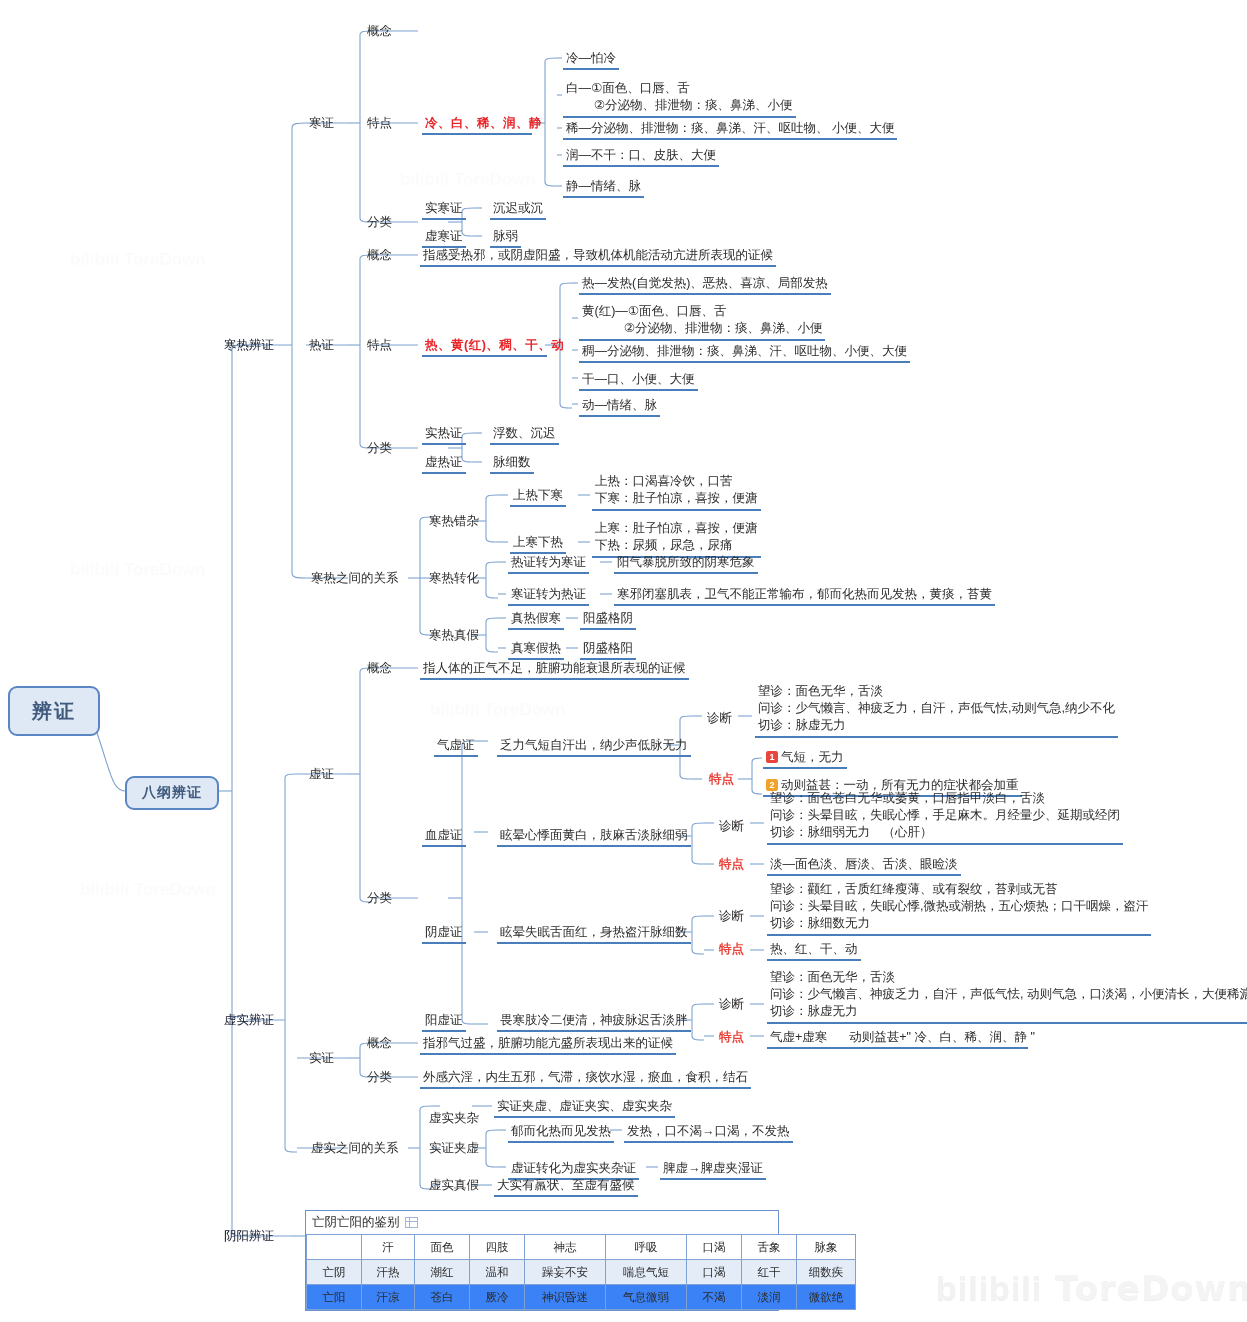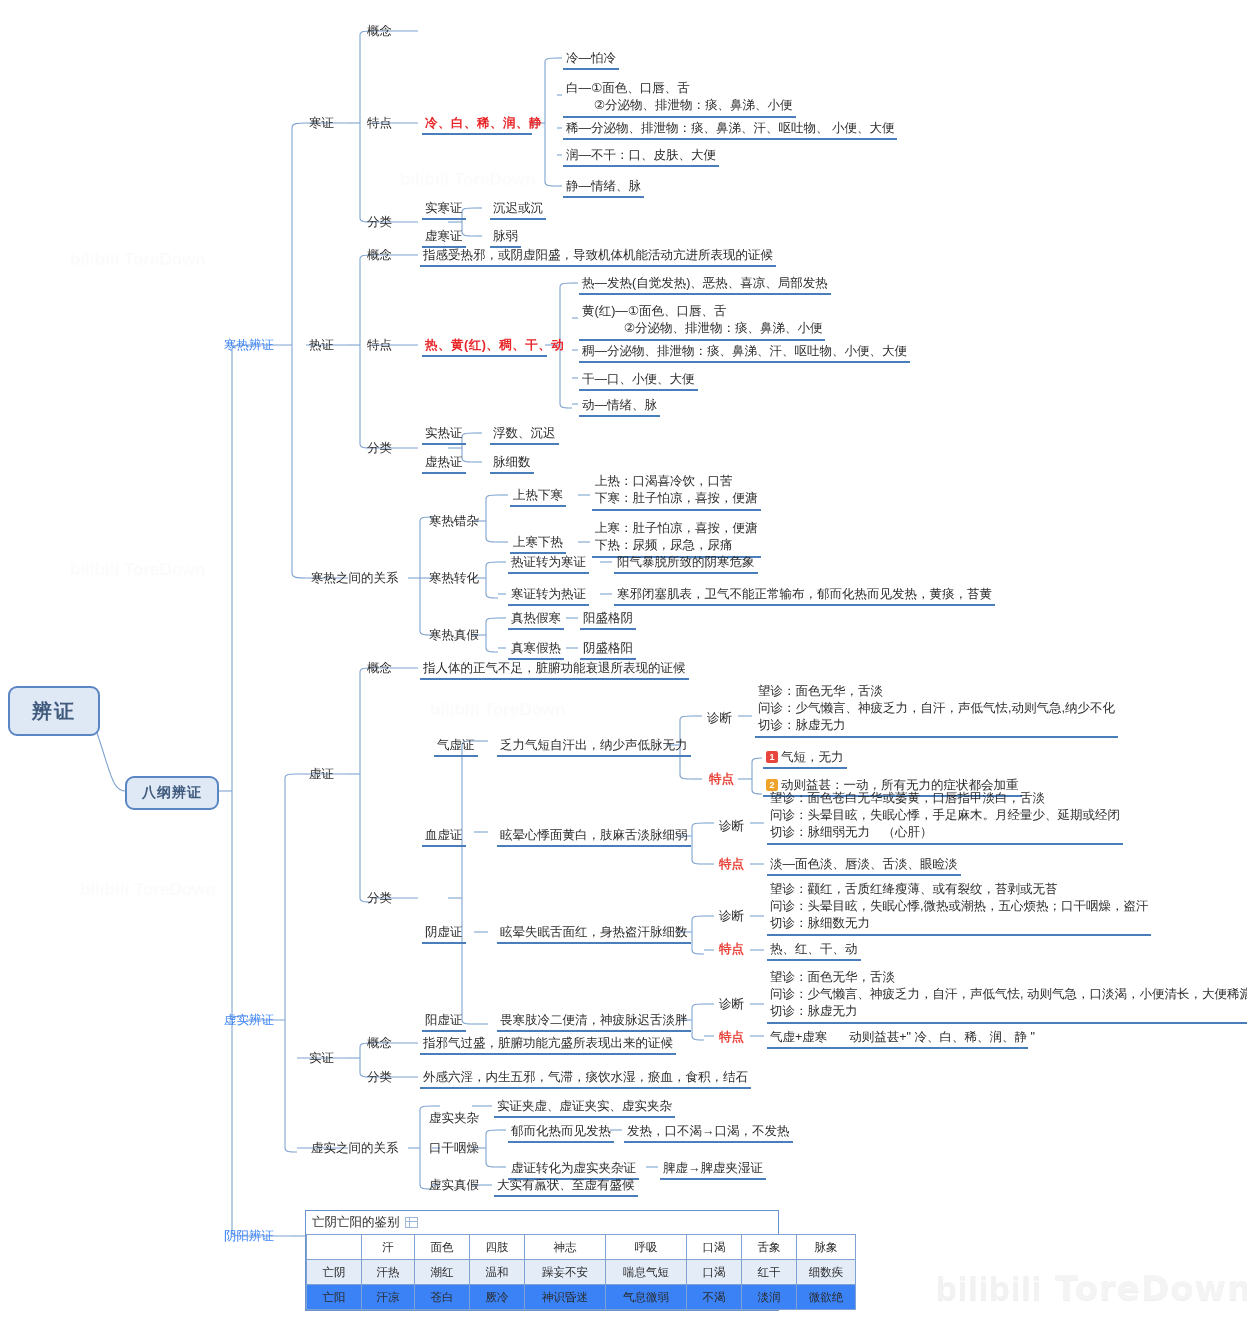--- a/index.html
+++ b/index.html
@@ -39,21 +39,21 @@
     border:2px solid #5b86c4;
     border-radius:9px;
     color:#3f5a7d;
     display:flex;align-items:center;justify-content:center;
     font-weight:bold;
   }
   #root-node{left:8px;top:686px;width:88px;height:46px;font-size:20px;letter-spacing:2px;}
   #l1-node{left:125px;top:776px;width:90px;height:30px;font-size:14px;letter-spacing:1px;}
 
   
-  .blabel{position:absolute;font-size:12.5px;color:#3b82f6;white-space:nowrap;}
+  .blabel{position:absolute;font-size:12.5px;color:#0f172a;white-space:nowrap;}
 
   
   .badge{
     display:inline-block;width:12px;height:12px;line-height:12px;
     text-align:center;font-size:9px;color:#fff;border-radius:2px;
     margin-right:3px;vertical-align:1px;font-weight:bold;
   }
   .badge.b1{background:#e8453c;}
   .badge.b2{background:#f0a32a;}
 
@@ -432,21 +432,21 @@
   <div class="node nb" style="left:364px;top:1035px;">概念</div>
   <div class="node" style="left:420px;top:1035px;">指邪气过盛，脏腑功能亢盛所表现出来的证候</div>
   <div class="node nb" style="left:364px;top:1069px;">分类</div>
   <div class="node" style="left:420px;top:1069px;">外感六淫，内生五邪，气滞，痰饮水湿，瘀血，食积，结石</div>
 
   <div class="node nb" style="left:308px;top:1140px;">虚实之间的关系</div>
 
   <div class="node nb" style="left:426px;top:1098px;margin-top:12px;">虚实夹杂</div>
   <div class="node" style="left:494px;top:1098px;">实证夹虚、虚证夹实、虚实夹杂</div>
 
-  <div class="node nb" style="left:426px;top:1140px;">口干咽燥</div>
+  <div class="node nb" style="left:426px;top:1140px;">实证夹虚</div>
   <div class="node" style="left:508px;top:1123px;">郁而化热而见发热</div>
   <div class="node" style="left:624px;top:1123px;">发热，口不渴→口渴，不发热</div>
   <div class="node" style="left:508px;top:1160px;">虚证转化为虚实夹杂证</div>
   <div class="node" style="left:660px;top:1160px;">脾虚→脾虚夹湿证</div>
 
   <div class="node nb" style="left:426px;top:1177px;">虚实真假</div>
   <div class="node" style="left:494px;top:1177px;">大实有羸状、至虚有盛候</div>
 
   <div id="tbl-wrap">
     <div id="tbl-title">

